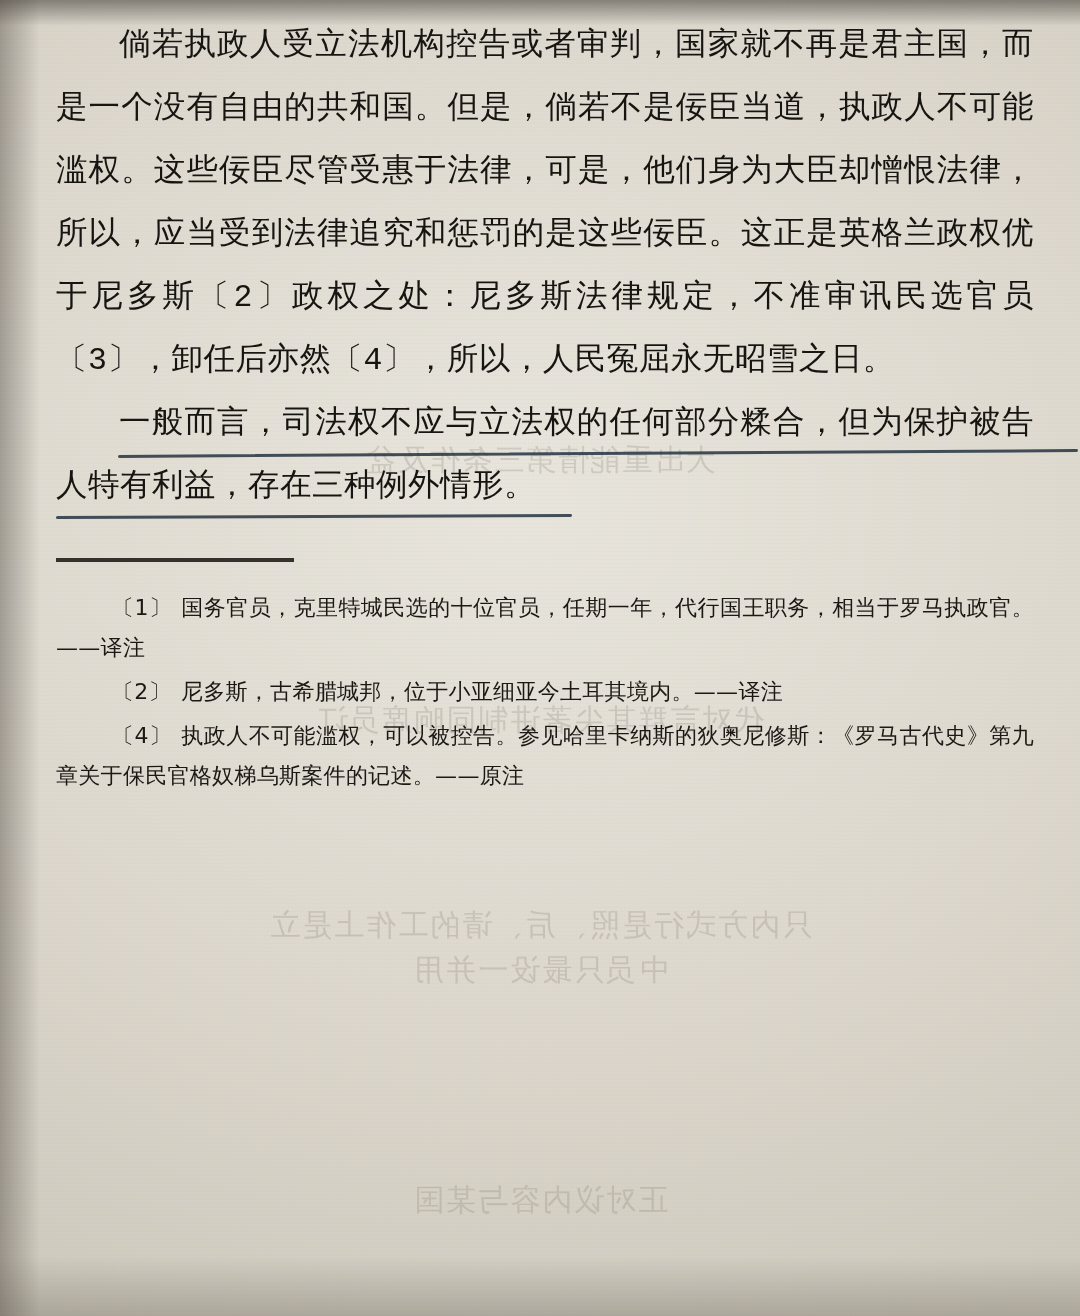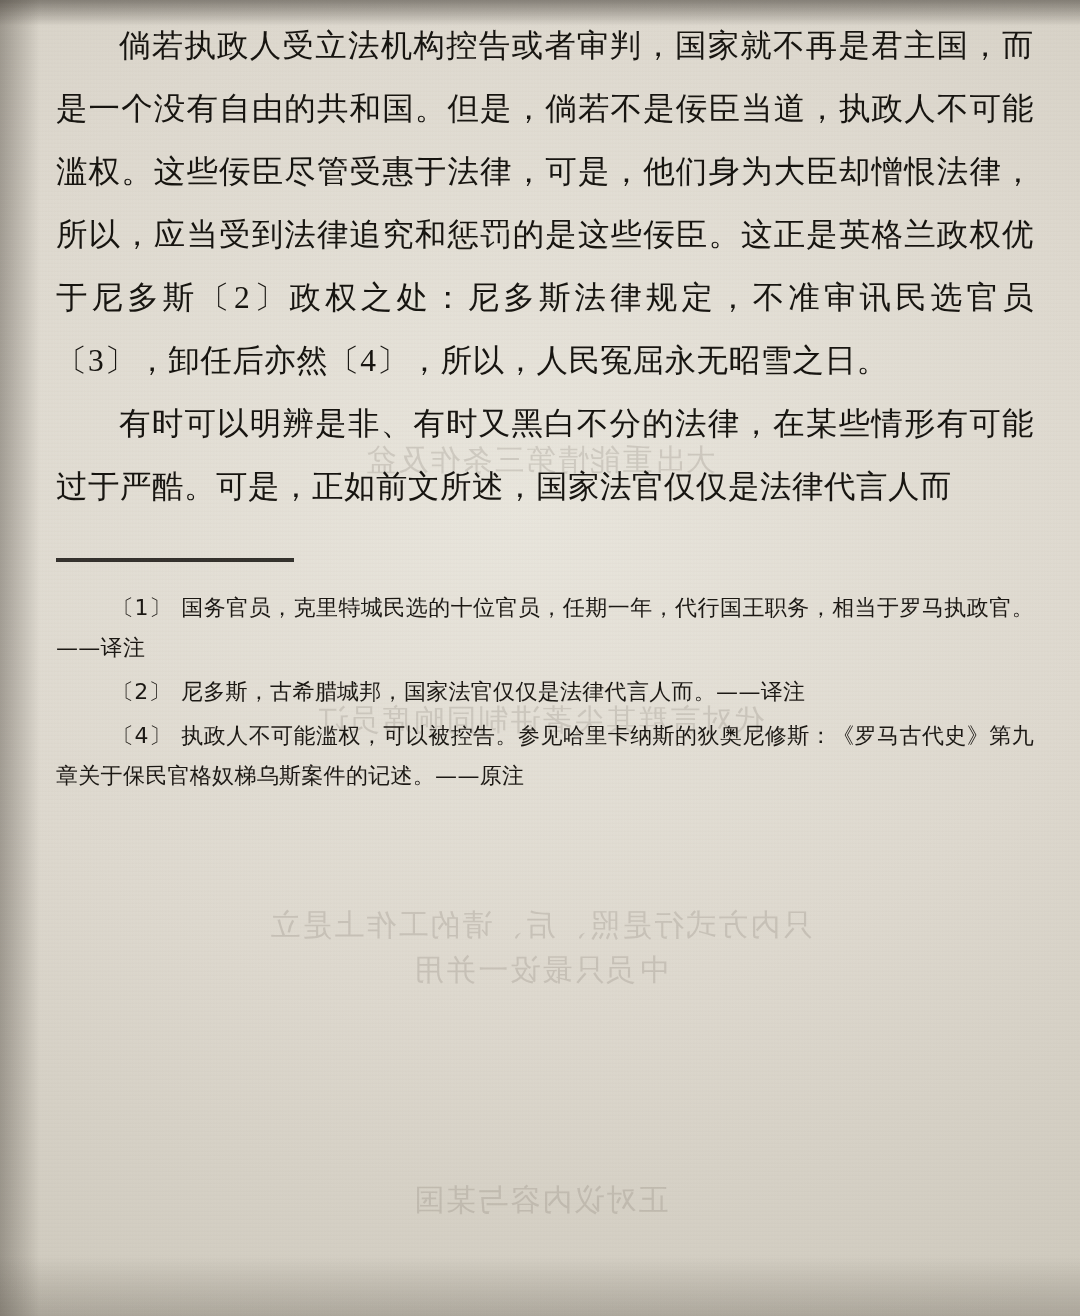--- a/index.html
+++ b/index.html
@@ -62,21 +62,21 @@
     pointer-events: none;
   }
 
   #content {
     position: relative;
     padding: 14px 46px 0 56px;
   }
 
   p.body-par {
     margin: 0;
-    font-family: Liberation Serif, serif;
+    font-family: Liberation Mono, monospace;
     font-size: 31.5px;
     line-height: 63px;
     color: #15130f;
     text-align: justify;
     text-justify: inter-character;
     letter-spacing: 0.5px;
     text-indent: 2em;
     font-weight: 500;
   }
 
@@ -139,32 +139,36 @@
   <div class="bleed b1">大出重能情第三条作及盆</div>
   <div class="bleed b2">代对言群其尖著讲制同晌席员订</div>
   <div class="bleed b3">只内方式行是照、后、请的工作上是立</div>
   <div class="bleed b4">中员只最设一并用</div>
   <div class="bleed b5">正对议内容与某国</div>
 
   <div id="content">
 
     <p class="body-par">倘若执政人受立法机构控告或者审判，国家就不再是君主国，而是一个没有自由的共和国。但是，倘若不是佞臣当道，执政人不可能滥权。这些佞臣尽管受惠于法律，可是，他们身为大臣却憎恨法律，所以，应当受到法律追究和惩罚的是这些佞臣。这正是英格兰政权优于尼多斯〔2〕政权之处：尼多斯法律规定，不准审讯民选官员〔3〕，卸任后亦然〔4〕，所以，人民冤屈永无昭雪之日。</p>
 
+    <div class="underline-wrap">
+      <p class="body-par">一般而言，司法权不应与立法权的任何部分糅合，但为保护被告人特有利益，存在三种例外情形。</p>
+      <span class="pen-line l1"></span>
+      <span class="pen-line l2"></span>
+    </div>
 
 
-    <p class="body-par">有时可以明辨是非、有时又黑白不分的法律，在某些情形有可能过于严酷。可是，正如前文所述，国家法官仅仅是法律代言人而</p>
 
     <div class="footnote-rule"></div>
 
     <div class="footnotes">
       <p class="footnote">
         <span class="fn-marker">〔1〕</span><span>国务官员，克里特城民选的十位官员，任期一年，代行国王职务，相当于罗马执政官。——译注</span>
       </p>
       <p class="footnote">
-        <span class="fn-marker">〔2〕</span><span>尼多斯，古希腊城邦，国家法官仅仅是法律代言人而。——译注</span>
+        <span class="fn-marker">〔2〕</span><span>尼多斯，古希腊城邦，位于小亚细亚今土耳其境内。——译注</span>
       </p>
       <p class="footnote">
         <span class="fn-marker">〔4〕</span><span>执政人不可能滥权，可以被控告。参见哈里卡纳斯的狄奥尼修斯：《罗马古代史》第九章关于保民官格奴梯乌斯案件的记述。——原注</span>
       </p>
     </div>
 
   </div>
 
   <div class="grain"></div>
 </div>

